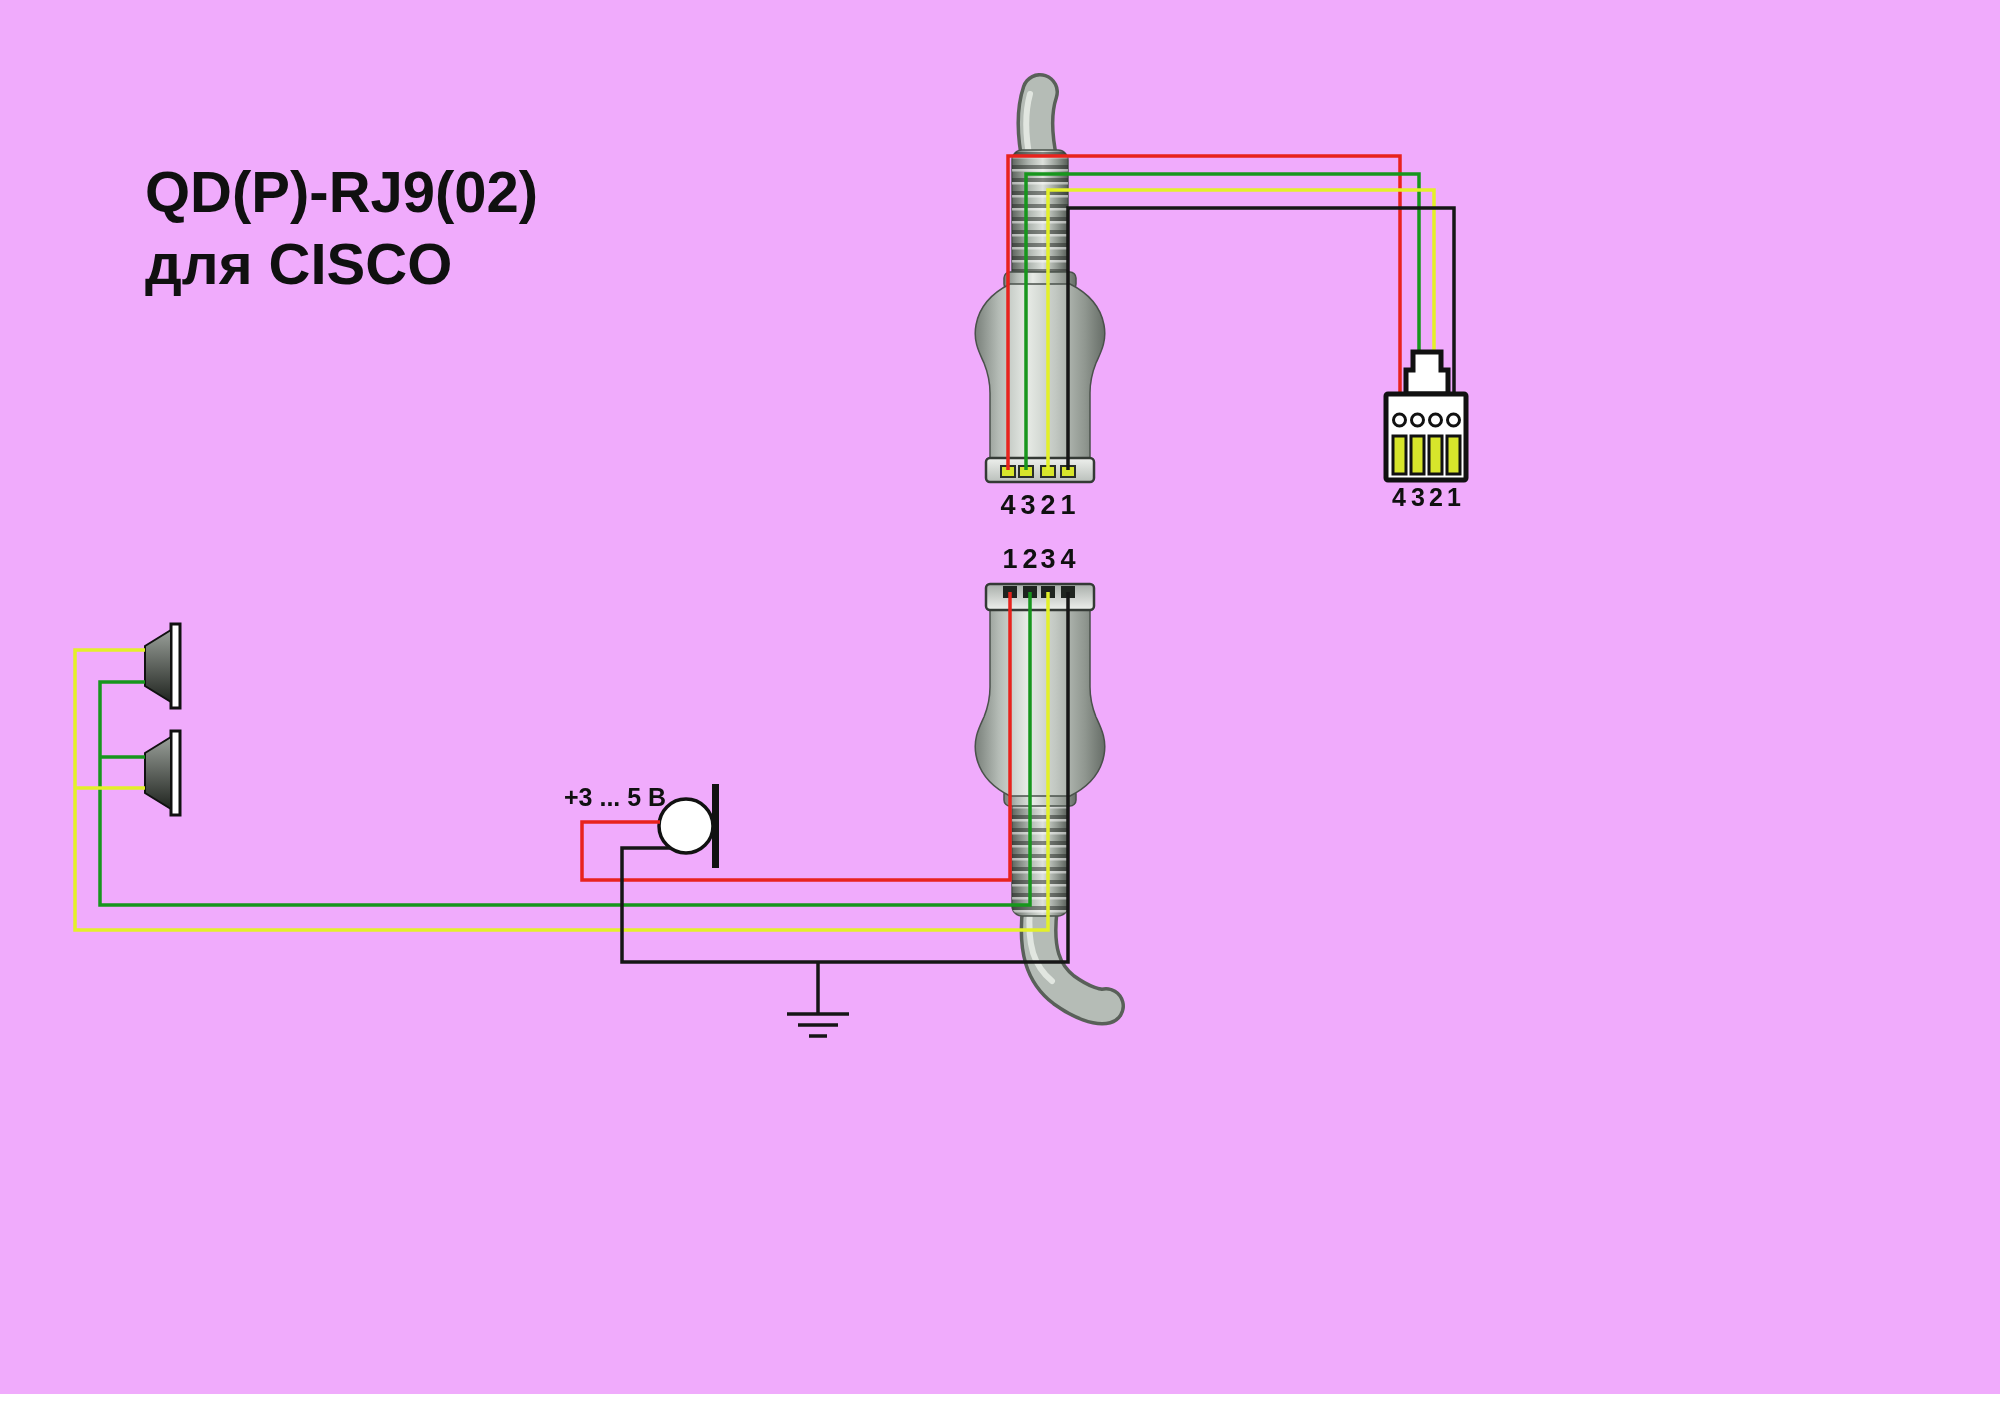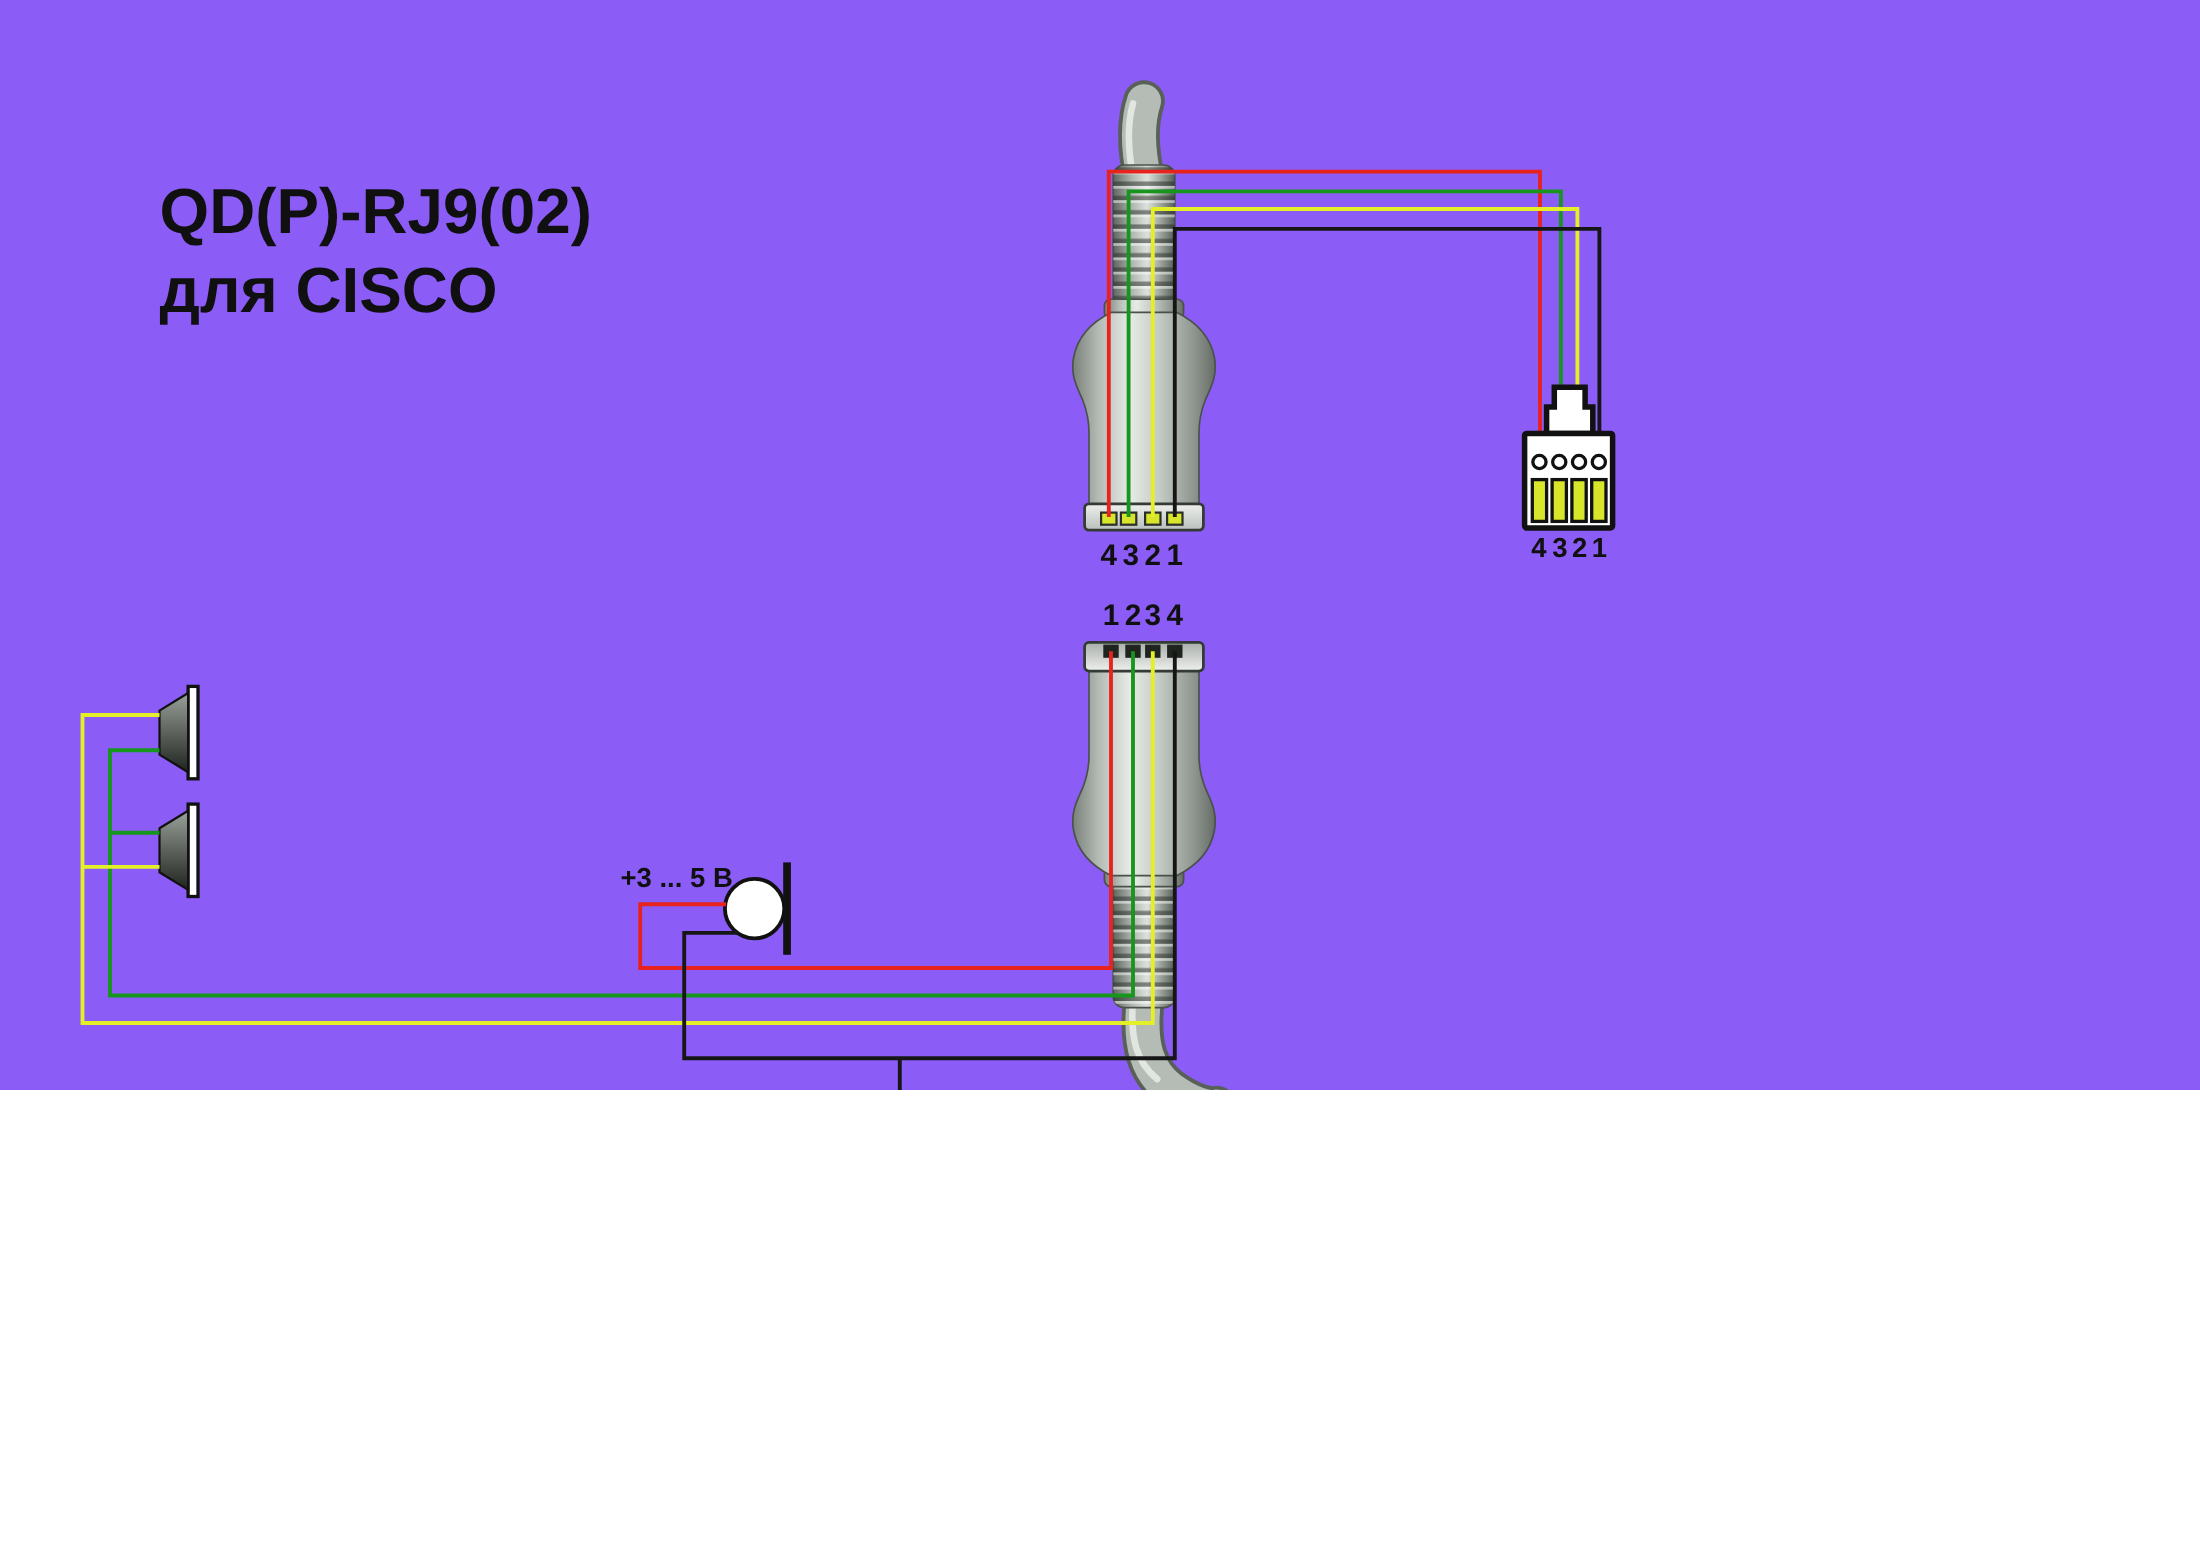--- a/index.html
+++ b/index.html
@@ -1,16 +1,16 @@
 <!DOCTYPE html>
 <html><head>
 <meta charset="utf-8">
 <style>
   html, body { margin: 0; padding: 0; background: #ffffff; }
-  .canvas { position: relative; width: 2000px; height: 991px; background: #8b5cf6; overflow: hidden; }
+  .canvas { position: relative; width: 2000px; height: 1394px; background: #f0abfc; overflow: hidden; }
   svg { display: block; }
   text { font-family: "Liberation Sans", sans-serif; fill: #101010; }
   .title-text { font-weight: 700; font-size: 58px; }
   .pin-text   { font-weight: 700; font-size: 27px; text-anchor: middle; }
   .pin-text-sm{ font-weight: 700; font-size: 25px; text-anchor: middle; }
   .mic-text   { font-weight: 700; font-size: 25px; }
 </style>
 </head>
 <body>
 

